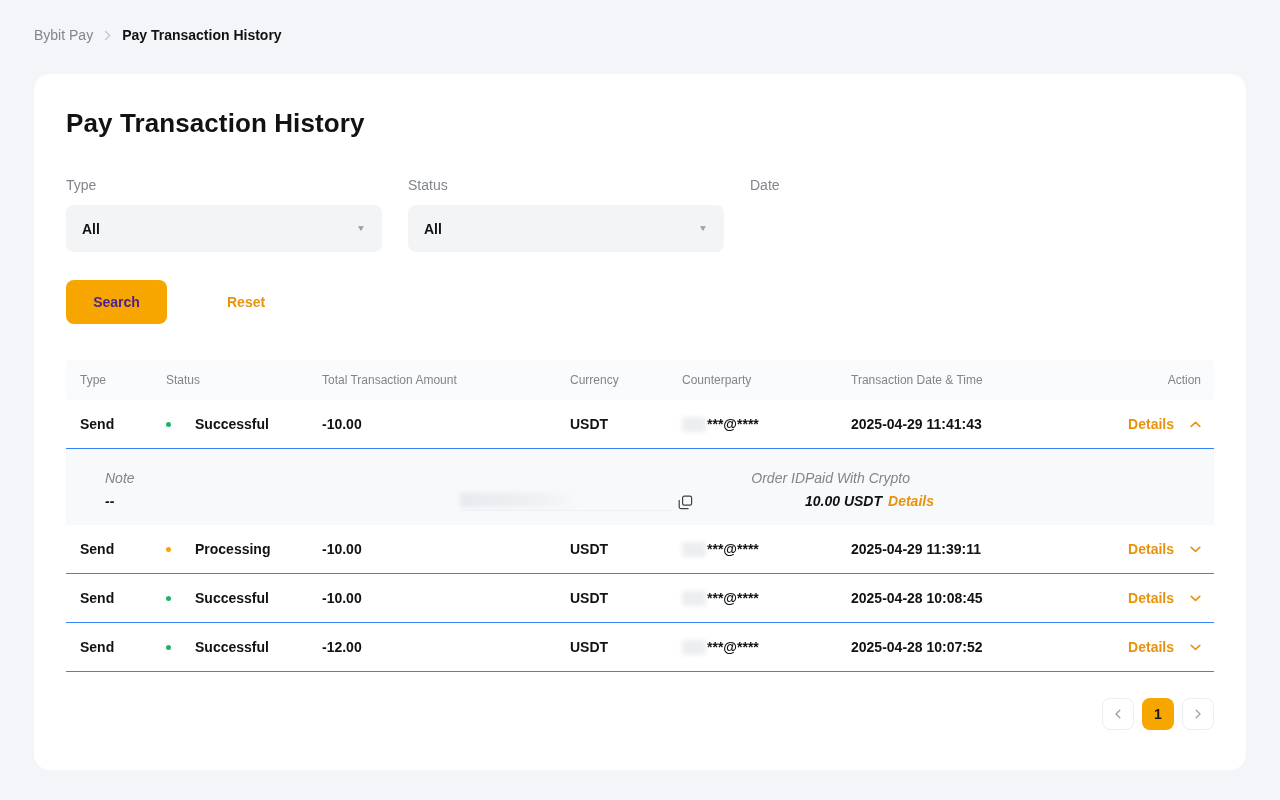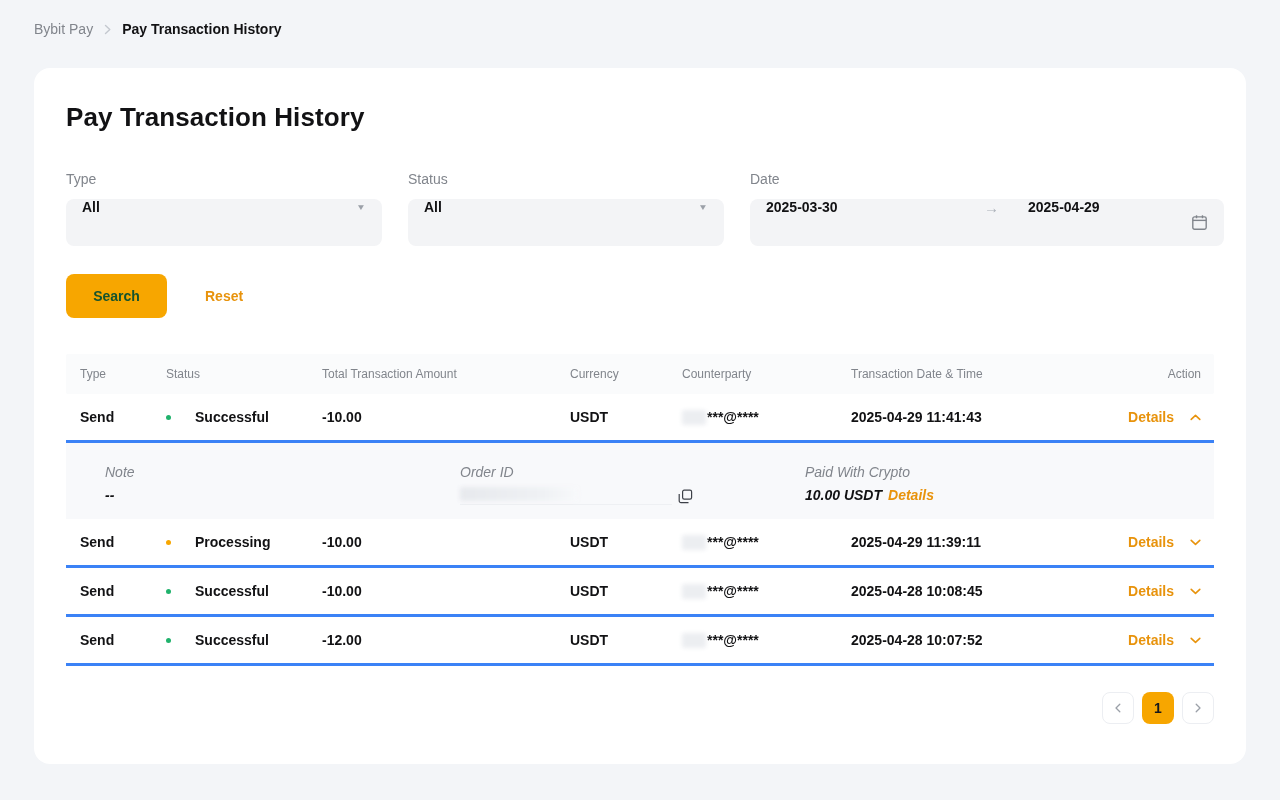--- a/index.html
+++ b/index.html
@@ -5,68 +5,68 @@
   * { box-sizing: border-box; }
   html, body { margin:0; padding:0; }
   body {
     width:1280px; height:800px;
     background:#f3f5f8;
     font-family:"Liberation Sans", sans-serif;
     color:#121214;
     -webkit-font-smoothing:antialiased;
   }
   
-  .breadcrumb { display:flex; align-items:center; gap:10px; padding:21px 34px 0; font-size:14px; line-height:17px; }
+  .breadcrumb { display:flex; align-items:center; gap:10px; padding:27px 34px 0; font-size:14px; line-height:17px; }
   .breadcrumb .parent { color:#81858c; cursor:pointer; }
   .breadcrumb .sep { display:flex; align-items:center; }
   .breadcrumb .current { color:#121214; font-weight:700; }
 
   
   .card { margin:30px 34px 0; background:#fff; border-radius:16px; padding:34px 32px 0; height:696px; }
 
   .page-title { font-size:26px; font-weight:700; margin:0 0 38px; letter-spacing:0.1px; }
 
   
   .filters { display:flex; gap:26px; }
   .filter-label { font-size:14px; color:#81858c; display:block; margin-bottom:12px; }
-  .control { height:47px; background:#f3f4f6; border-radius:8px; display:flex; padding:0 16px; font-size:14px; font-weight:700; color:#121214; cursor:pointer;gap:10px; }
+  .control { height:47px; background:#f3f4f6; border-radius:8px; display:flex; align-items:center; padding:0 16px; font-size:14px; font-weight:700; color:#121214; cursor:pointer; }
   .w-select { width:316px; }
   .w-date { width:474px; }
   .select-control { justify-content:space-between; }
   .caret { font-size:10px; color:#9ba0a8; transform:scaleY(0.85); }
   .date-start { width:208px; }
   .date-arrow { color:#abb0b8; font-size:15px; font-weight:400; width:34px; }
   .date-end { flex:1; }
   .cal { display:flex; align-items:center; }
 
   
   .btn-row { margin-top:28px; display:flex; align-items:center; }
-  .search-btn { width:101px; height:44px; background:#f7a600; border:none; border-radius:8px; font-family:inherit; font-size:14px; font-weight:700; color:#14532d; cursor:pointer; }
-  .reset-link { margin-left:38px; color:#e8930c; font-size:14px; font-weight:700; text-decoration:none; cursor:pointer; }
+  .search-btn { width:101px; height:44px; background:#f7a600; border:none; border-radius:8px; font-family:inherit; font-size:14px; font-weight:700; color:#4c1d95; cursor:pointer; }
+  .reset-link { margin-left:60px; color:#e8930c; font-size:14px; font-weight:700; text-decoration:none; cursor:pointer; }
 
   
   .table { margin-top:36px; }
   .grid-cols { display:grid; grid-template-columns:86px 156px 248px 112px 169px 1fr 110px; padding:0 13px 0 14px; align-items:center; }
   .thead { height:40px; background:#fafbfc; font-size:12px; color:#81858c; border-radius:2px; }
   .thead .h-action { justify-self:end; }
-  .trow { height:49px; font-size:14px; font-weight:700; border-bottom:3px solid #3b82f6; background:#fff; }
+  .trow { height:49px; font-size:14px; font-weight:700; border-bottom:1px solid #3b82f6; background:#fff; }
   .status-cell { display:flex; align-items:center; gap:24px; }
   .dot { width:5px; height:5px; border-radius:50%; flex:0 0 auto; }
   .cp-cell { display:flex; align-items:center; }
   .blur-chip { display:inline-block; width:24px; height:15px; margin-right:1px; background:#eceef1; border-radius:2px; filter:blur(2px); }
   .action-cell { justify-self:end; }
   .details-link { display:inline-flex; align-items:center; gap:16px; color:#e8930c; font-weight:700; text-decoration:none; cursor:pointer; }
 
   
   .expanded-panel { display:flex; background:#f8f9fb; padding:21px 0 0 39px; height:76px; }
   .panel-col { font-size:14px;font-style:italic; }
   .panel-col .lbl { color:#81858c; margin-bottom:7px; font-weight:400; }
   .panel-col .val { font-weight:700; }
   .col-note { width:355px; }
-  .col-order { width:345px; }
+  .col-order { width:345px;text-align:right; }
   .orderid-row { display:flex; align-items:center; }
   .orderid-line { width:212px; border-bottom:1px solid #eef0f3; padding-bottom:3px; display:flex; }
   .blur-bar { width:118px; height:14px; background:linear-gradient(90deg,#e7e9ed 0%,#eff1f4 70%,#f8f9fb 100%); filter:blur(2px); border-radius:2px; }
   .copy-btn { margin-left:6px; display:flex; align-items:center; cursor:pointer; background:none; border:none; padding:0; }
   .paid-row { display:flex; gap:6px; align-items:flex-start; }
 
   
   .pagination { display:flex; justify-content:flex-end; gap:8px; margin-top:26px; }
   .page-btn { width:32px; height:32px; border-radius:8px; border:1px solid #eceef2; background:#fff; display:flex; align-items:center; justify-content:center; cursor:pointer; padding:0; }
   .page-current { width:32px; height:32px; border-radius:8px; border:none; background:#f7a600; color:#16181c; font-size:14px; font-weight:700; display:flex; align-items:center; justify-content:center; cursor:pointer; font-family:inherit; }
@@ -98,33 +98,20 @@
     </div>
     <div class="filter">
       <span class="filter-label">Status</span>
       <div class="control select-control w-select">
         <span>All</span>
         <span class="caret">▼</span>
       </div>
     </div>
     <div class="filter">
       <span class="filter-label">Date</span>
-      <div class="control w-date">
-        <span class="date-start">2025-03-30</span>
-        <span class="date-arrow">→</span>
-        <span class="date-end">2025-04-29</span>
-        <span class="cal">
-          <svg width="17" height="17" viewBox="0 0 16 16" fill="none" stroke="#81858c" stroke-width="1.3">
-            <rect x="1.7" y="2.7" width="12.6" height="11.6" rx="1.6"></rect>
-            <line x1="1.7" y1="6" x2="14.3" y2="6"></line>
-            <line x1="5.2" y1="1.2" x2="5.2" y2="4"></line>
-            <line x1="10.8" y1="1.2" x2="10.8" y2="4"></line>
-          </svg>
-        </span>
-      </div>
     </div>
   </div>
 
   <div class="btn-row">
     <button class="search-btn">Search</button>
     <a class="reset-link">Reset</a>
   </div>
 
   <div class="table">
     <div class="thead grid-cols">

